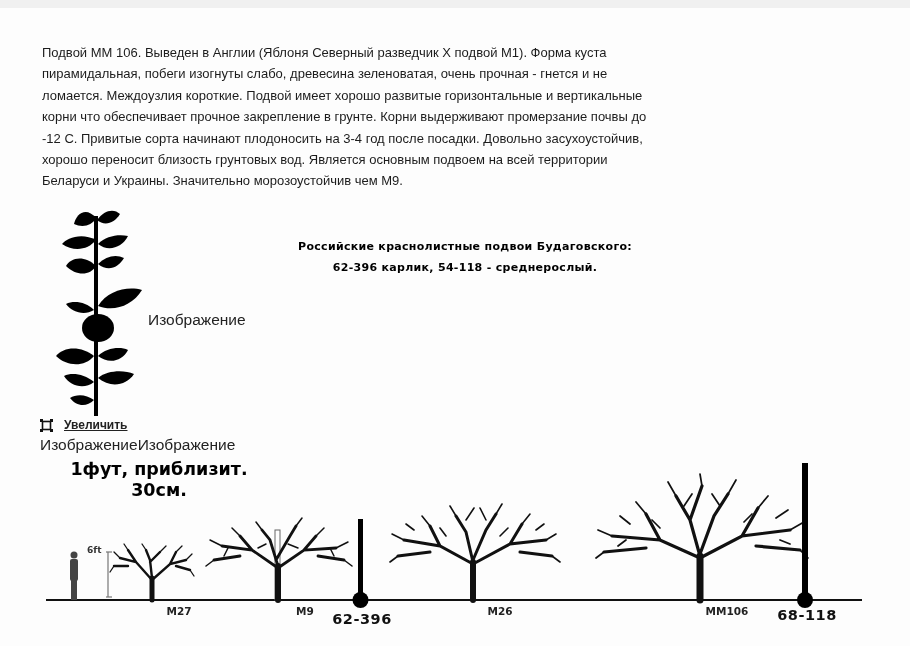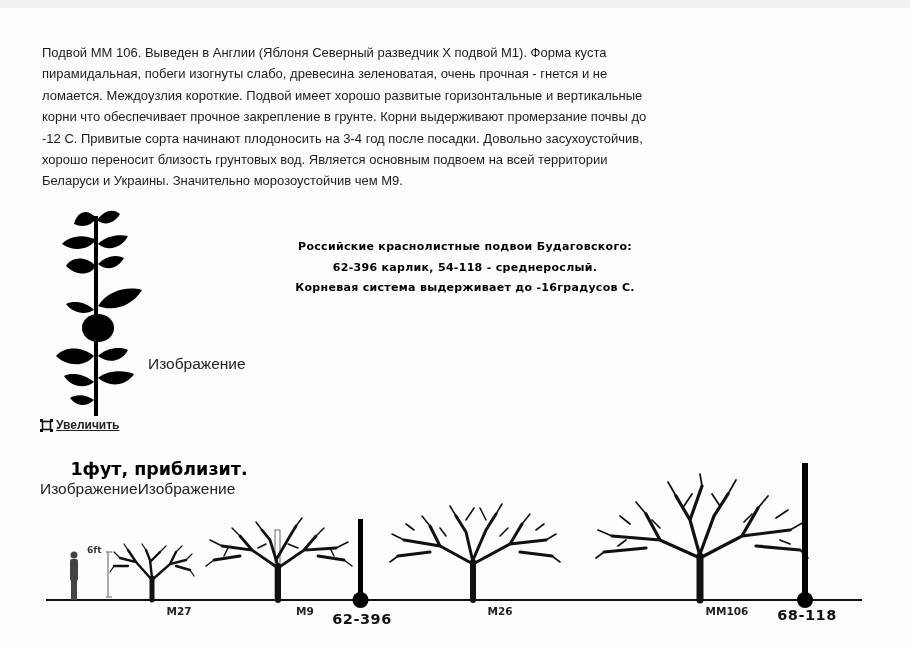--- a/index.html
+++ b/index.html
@@ -2,22 +2,22 @@
 <html><head>
 <meta charset="utf-8">
 <style>
   html,body{margin:0;padding:0;}
   body{width:910px;height:646px;background:#fdfdfd;position:relative;overflow:hidden;font-family:"Liberation Sans",sans-serif;color:#1a1a1a;}
   .topband{position:absolute;left:0;top:0;width:910px;height:8px;background:#f0f0f0;}
   .para{position:absolute;left:42px;top:42px;width:840px;font-size:13px;line-height:21.4px;color:#1c1c1c;white-space:pre-line;}
   .heading{position:absolute;left:110px;top:213px;width:710px;text-align:center;font-family:"DejaVu Sans",sans-serif;font-weight:bold;font-size:11px;line-height:20.5px;color:#000;letter-spacing:0.3px;margin-top:24px;}
   .heading div{white-space:nowrap;}
   .plant{position:absolute;left:46px;top:206px;width:100px;height:212px;}
-  .img-alt{position:absolute;font-size:15.5px;color:#222;margin-top:44px;}
-  .zoom-link{position:absolute;left:40px;top:418px;display:flex;align-items:center;gap:3px;font-size:12px;font-weight:bold;color:#222;}
+  .img-alt{position:absolute;font-size:15.5px;color:#222;}
+  .zoom-link{position:absolute;left:40px;top:418px;display:flex;align-items:center;gap:11px;font-size:12px;font-weight:bold;color:#222;}
   .zoom-link span.t{text-decoration:underline;}
   .zoom-icon{width:13px;height:13px;}
   .scale-note{position:absolute;left:28px;top:459px;width:190px;text-align:center;font-family:"DejaVu Sans",sans-serif;font-weight:bold;font-size:17.5px;line-height:21px;color:#000;margin-left:36px;}
   .diagram{position:absolute;left:0;top:450px;width:910px;height:196px;}
   .tree-label{position:absolute;font-family:"DejaVu Sans",sans-serif;font-weight:bold;font-size:10.5px;color:#222;transform:translateX(-50%);margin-left:27px;}
   .marker-label{position:absolute;font-family:"DejaVu Sans",sans-serif;font-weight:bold;font-size:14.5px;color:#111;transform:translateX(-50%);letter-spacing:0.5px;}
   .six-ft{position:absolute;left:87px;top:545px;font-family:"DejaVu Sans",sans-serif;font-weight:bold;font-size:9px;color:#333;}
 </style>
 </head>
 <body>
@@ -28,21 +28,20 @@
 пирамидальная, побеги изогнуты слабо, древесина зеленоватая, очень прочная - гнется и не
 ломается. Междоузлия короткие. Подвой имеет хорошо развитые горизонтальные и вертикальные
 корни что обеспечивает прочное закрепление в грунте. Корни выдерживают промерзание почвы до
 -12 С. Привитые сорта начинают плодоносить на 3-4 год после посадки. Довольно засухоустойчив,
 хорошо переносит близость грунтовых вод. Является основным подвоем на всей территории
 Беларуси и Украины. Значительно морозоустойчив чем М9.</div>
 
 <div class="heading">
   <div>Российские краснолистные подвои Будаговского:</div>
   <div>62-396 карлик, 54-118 - среднерослый.</div>
-  <div>Корневая система выдерживает до -16градусов С.</div>
 </div>
 
 <svg class="plant" viewBox="0 0 100 212">
   <g fill="#000">
     <rect x="48" y="10" width="4" height="200"></rect>
     <path d="M50 12 C40 0 30 8 28 18 C36 22 46 20 50 12Z"></path>
     <path d="M51 14 C58 4 68 2 74 8 C68 18 58 20 51 14Z"></path>
     <path d="M50 34 C36 26 20 32 16 38 C28 46 42 44 50 34Z"></path>
     <path d="M52 38 C60 30 72 28 82 30 C76 42 62 46 52 38Z"></path>
     <path d="M50 60 C38 48 24 52 20 60 C30 70 44 70 50 60Z"></path>
@@ -68,20 +67,21 @@
     <rect x="0" y="10" width="3" height="3" fill="#111"></rect>
     <rect x="10" y="10" width="3" height="3" fill="#111"></rect>
   </svg>
   <span class="t">Увеличить</span>
 </div>
 
 <div class="img-alt" style="left:40px;top:436px;">ИзображениеИзображение</div>
 
 <div class="scale-note">
   <div>1фут, приблизит.</div>
+  <div>30см.</div>
 </div>
 
 <svg class="diagram" viewBox="0 450 910 196" width="910" height="196">
 
   <line x1="46" y1="600" x2="862" y2="600" stroke="#111" stroke-width="2"></line>
 
   <g fill="#444">
     <circle cx="74" cy="555" r="3.5"></circle>
     <rect x="70" y="559" width="8" height="22" rx="2"></rect>
     <rect x="71" y="580" width="6" height="20"></rect>

